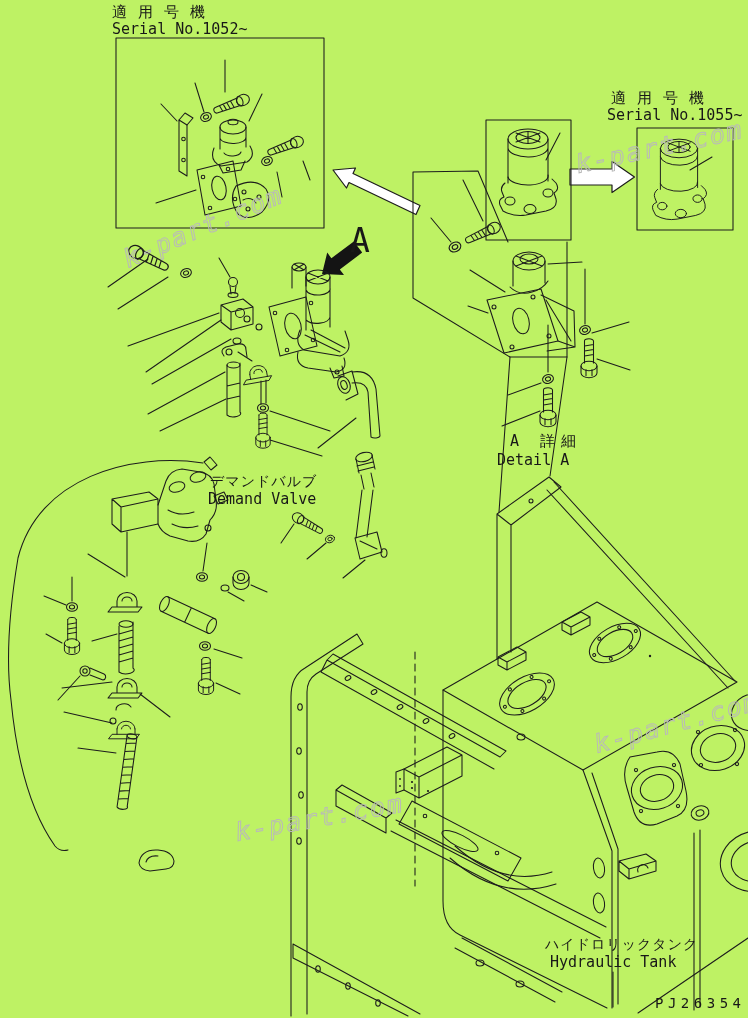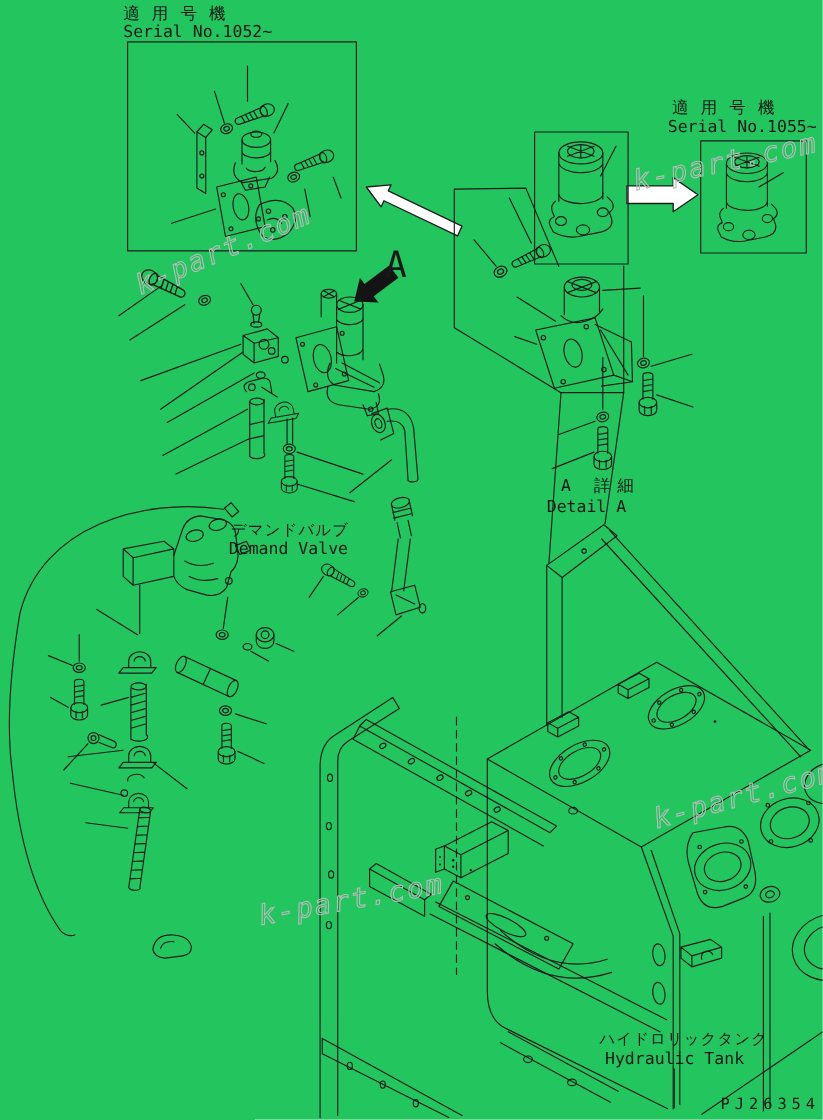--- a/index.html
+++ b/index.html
@@ -1,17 +1,17 @@
 <!DOCTYPE html>
 <html><head>
 <meta charset="utf-8">
 <style>
   html,body { margin:0; padding:0; background:#ffffff; }
   .page {
-    position:relative; width:748px; height:1018px; background:#22c55e; overflow:hidden;
+    position:relative; width:748px; height:1018px; background:#bef264; overflow:hidden;
     font-family:"DejaVu Sans Mono","Liberation Mono",monospace;
   }
   svg.art { position:absolute; left:0; top:0; }
   
   .ln * { stroke:#1c1c1c; fill:none; stroke-width:1.05; stroke-linecap:round; stroke-linejoin:round; }
   .ln .dot { fill:#1c1c1c; stroke:none; }
   .ln .hollow { fill:#ffffff; stroke:#1c1c1c; stroke-width:1.2; }
   .ln .solid { fill:#141414; stroke:none; }
   .ln .dash { stroke-dasharray:7 5; }
   

